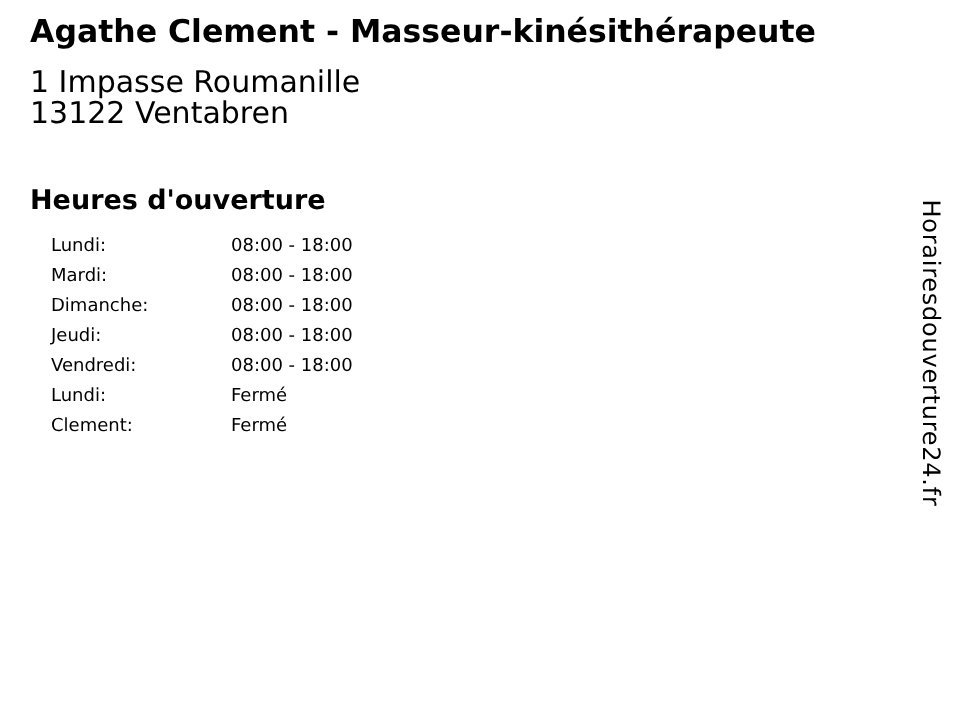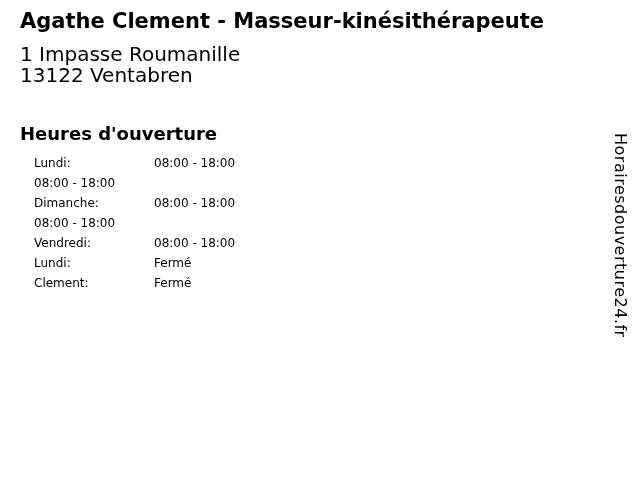--- a/index.html
+++ b/index.html
@@ -85,27 +85,29 @@
   </div>
 
   <h2 class="hours-heading">Heures d'ouverture</h2>
 
   <div class="hours-table">
     <div class="hours-row">
       <span class="day-label">Lundi:</span>
       <span class="day-value">08:00 - 18:00</span>
     </div>
     <div class="hours-row">
+      <span class="day-label">Mardi:</span>
       <span class="day-value">08:00 - 18:00</span>
     </div>
     <div class="hours-row">
       <span class="day-label">Dimanche:</span>
       <span class="day-value">08:00 - 18:00</span>
     </div>
     <div class="hours-row">
+      <span class="day-label">Jeudi:</span>
       <span class="day-value">08:00 - 18:00</span>
     </div>
     <div class="hours-row">
       <span class="day-label">Vendredi:</span>
       <span class="day-value">08:00 - 18:00</span>
     </div>
     <div class="hours-row">
       <span class="day-label">Lundi:</span>
       <span class="day-value">Fermé</span>
     </div>

